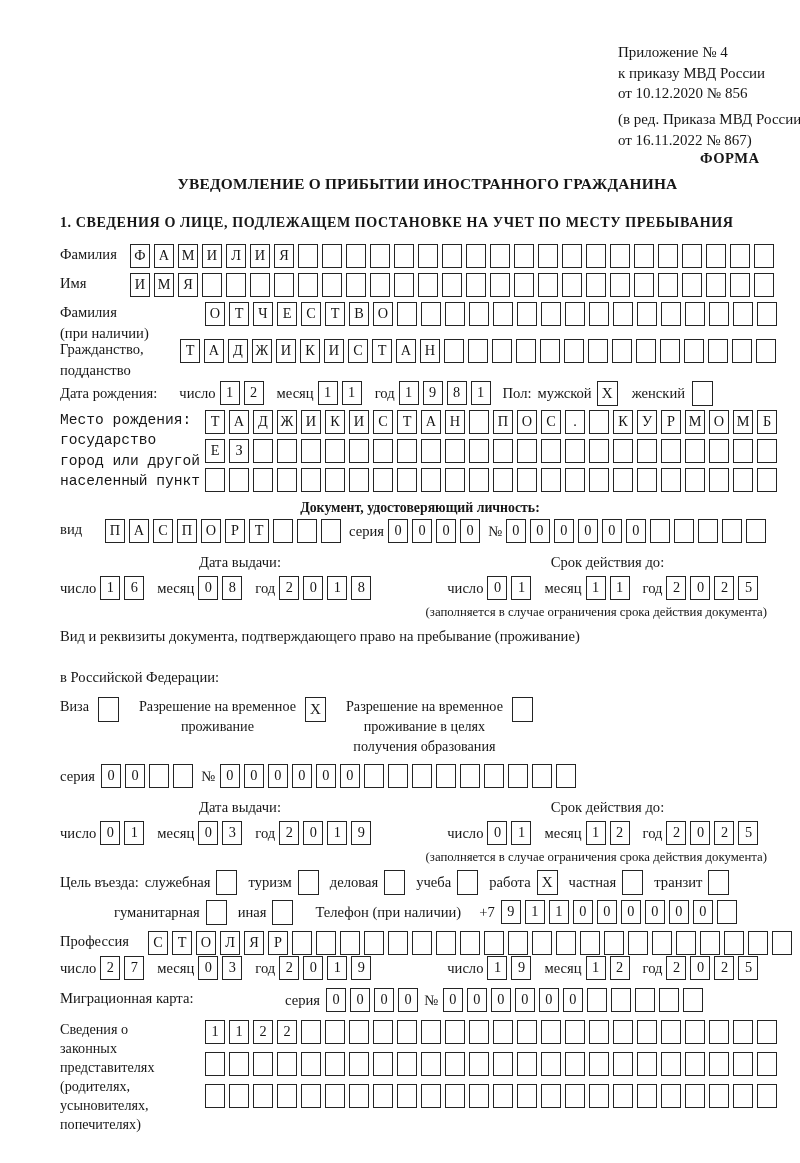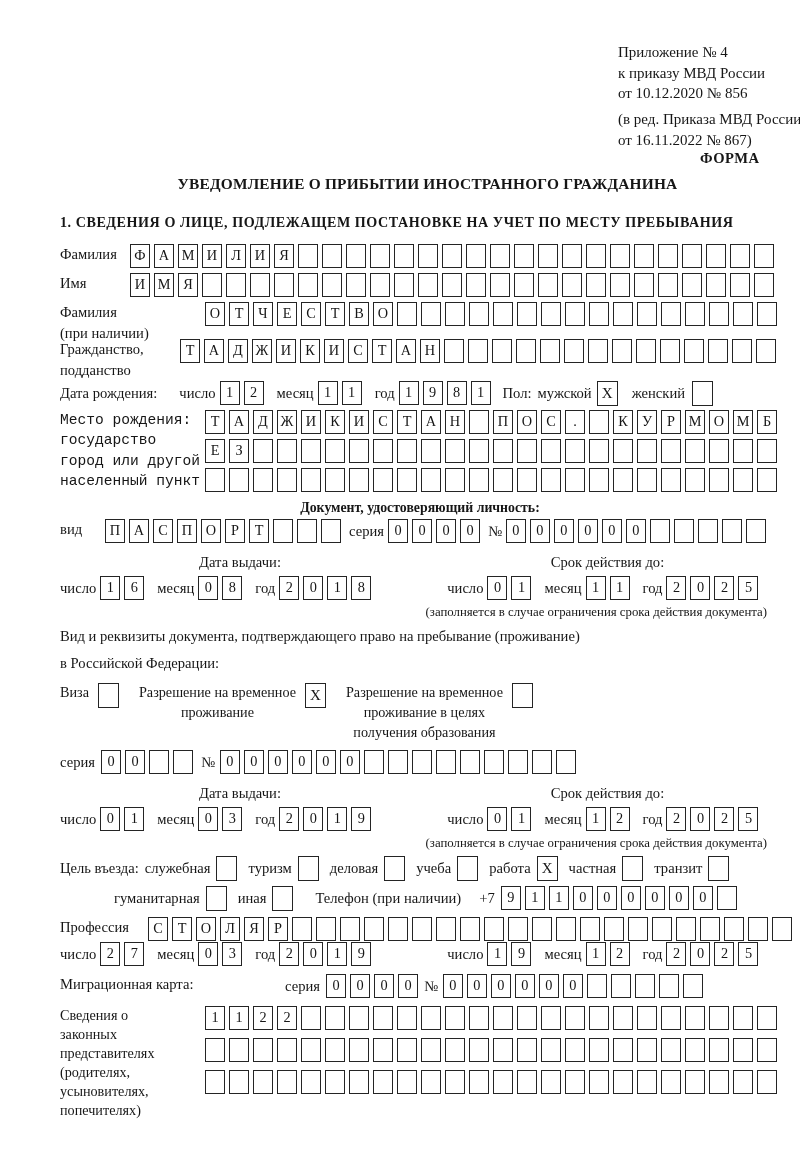--- a/index.html
+++ b/index.html
@@ -403,21 +403,21 @@
           <span class="cell">2</span>
           <span class="cell">0</span>
           <span class="cell">2</span>
           <span class="cell">5</span>
         </div>
     </div>
   </div>
   <div style="text-align:right;padding-right:28px;margin-top:1px"><span class="note">(заполняется в случае ограничения срока действия документа)</span></div>
 
   <div class="lbl" style="margin-top:4px">Вид и реквизиты документа, подтверждающего право на пребывание (проживание)</div>
-  <div class="lbl" style="margin-top:2px">в Российской Федерации:</div>
+  <div class="lbl" style="margin-top:16px">в Российской Федерации:</div>
 
   <div class="row" style="margin-top:6px">
     <div class="rvpopt">
       <div class="txt">Виза</div>
       <span class="chk"></span>
     </div>
     <div class="rvpopt" style="margin-left:20px">
       <div class="txt">
         <div>Разрешение на временное</div>
         <div>проживание</div>

